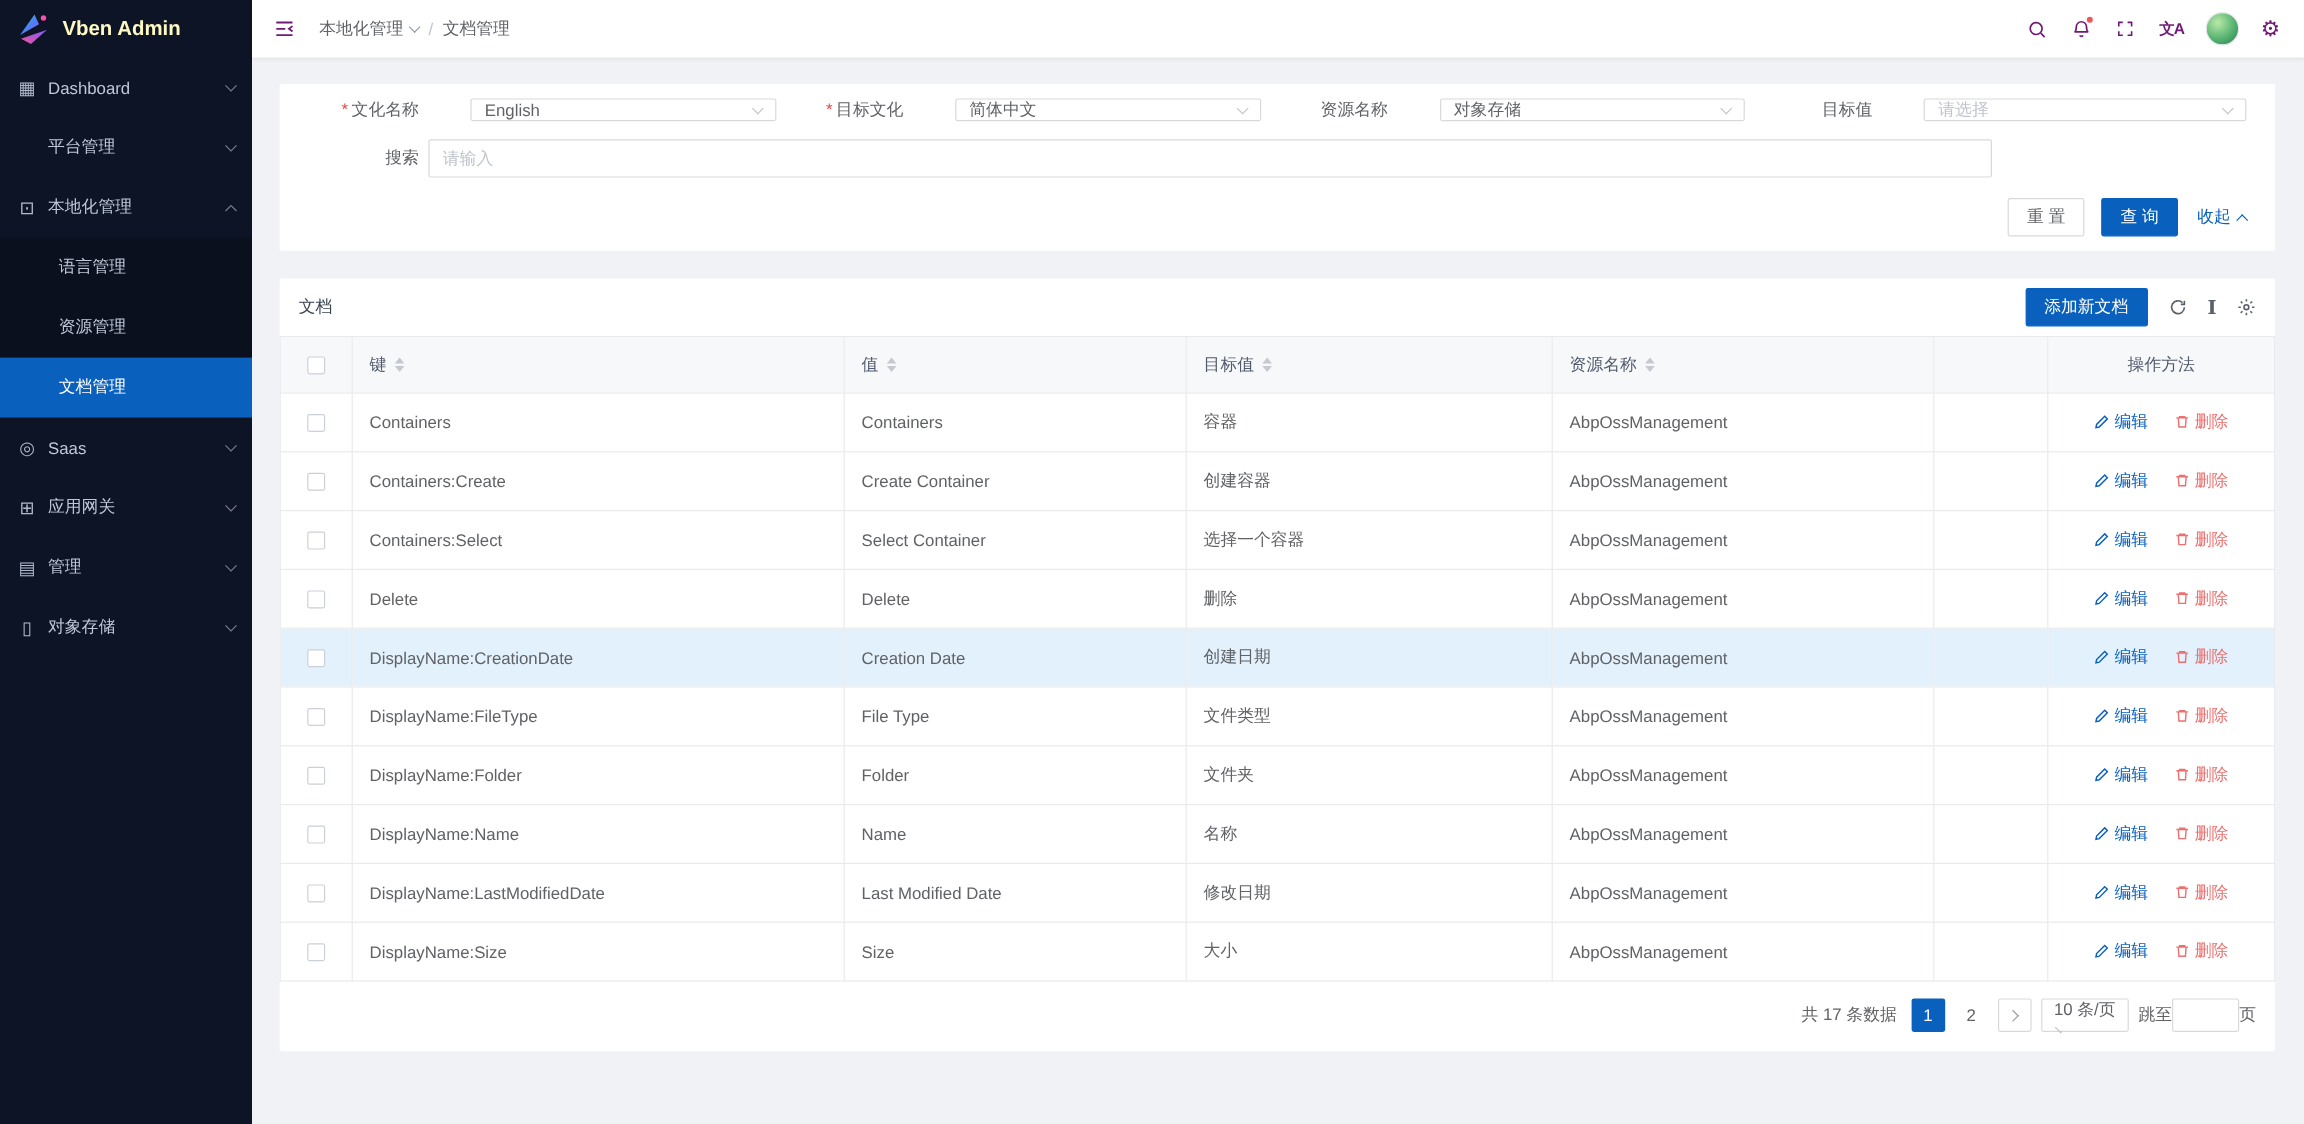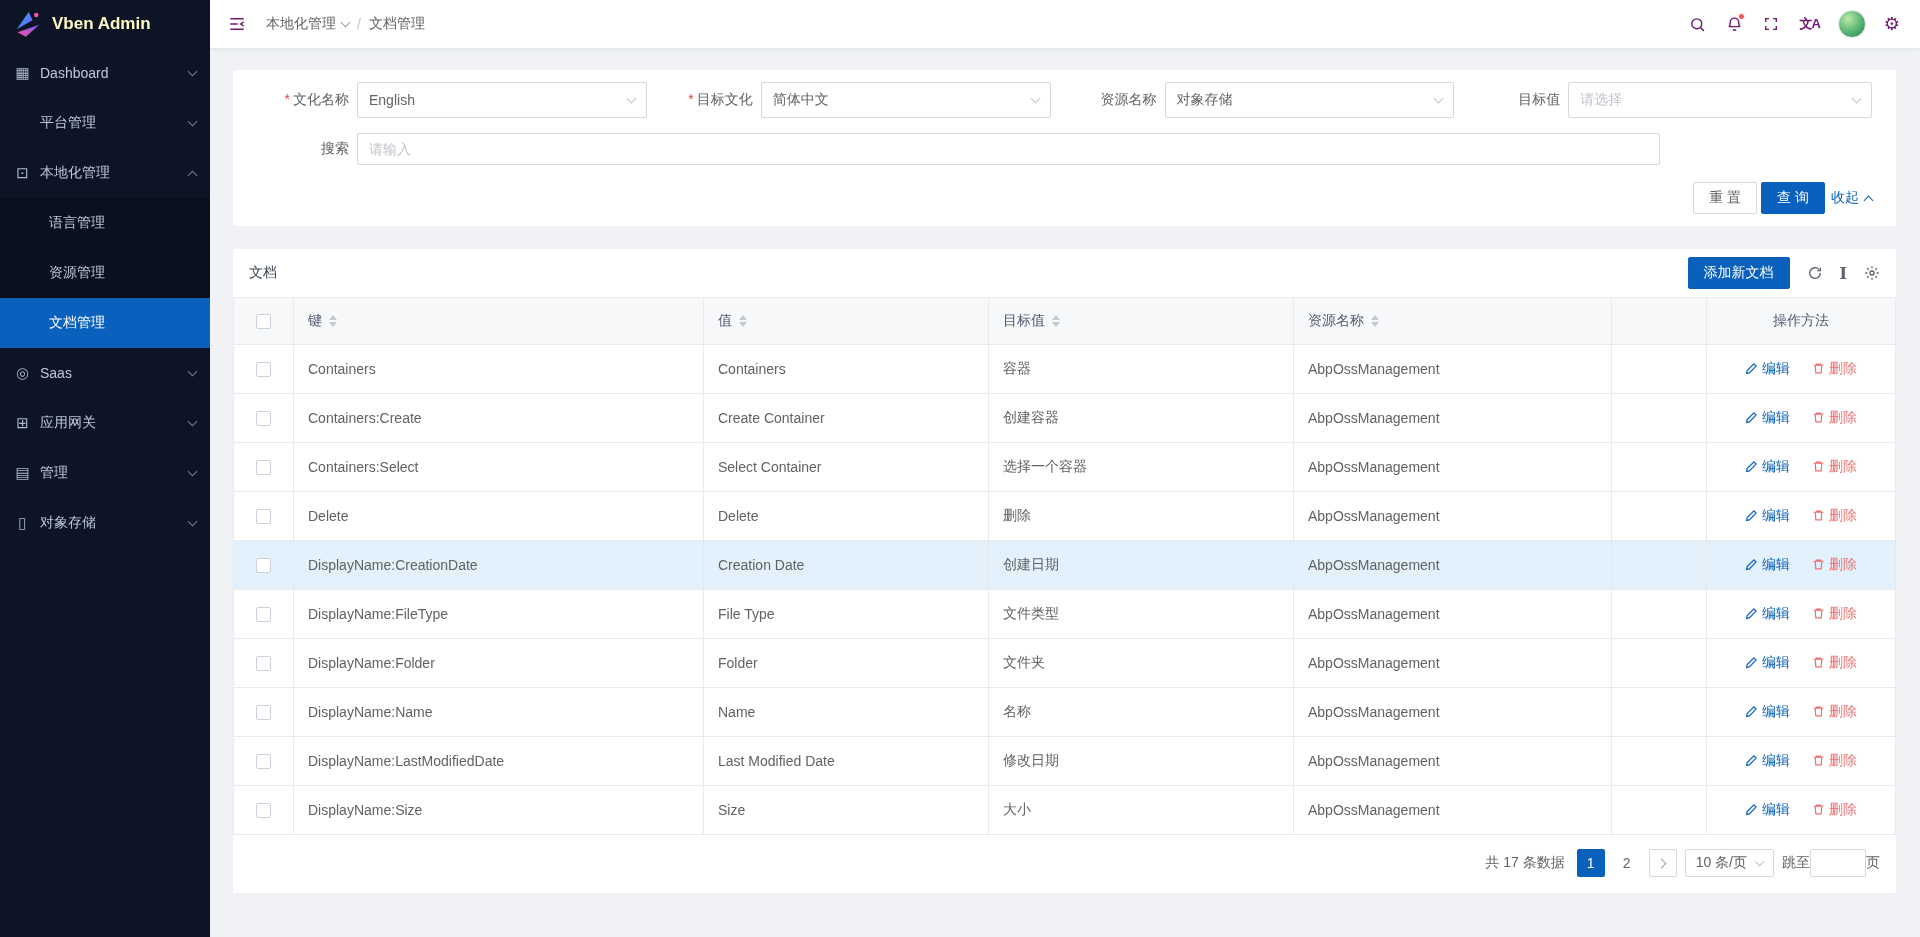--- a/index.html
+++ b/index.html
@@ -43,28 +43,28 @@
   .content { flex: 1; padding: 22px 24px 0 23px; overflow: hidden; }
   .card { background: #fff; border-radius: 2px; }
 
   
   .filter-card { padding: 12px 24px 12px; margin-bottom: 23px; }
   .filter-grid { display: grid; grid-template-columns: repeat(4, 1fr); }
   .filter-field { display: flex; align-items: center; padding-right: 14px; }
   .filter-field:last-child { padding-right: 0; }
   .ff-label { width: 92px; min-width: 92px; text-align: right; margin-right: 8px; color: #606266; white-space: nowrap; }
   .req { color: #e54545; font-style: normal; margin-right: 3px; }
-  .select { flex: 1; height: 36px; border: 1px solid #d9d9d9; border-radius: 2px; background: #fff; display: flex; align-items: center; justify-content: space-between; padding: 0 11px; cursor: pointer; color: #606266; }
+  .select { flex: 1; height: 19px; border: 1px solid #d9d9d9; border-radius: 2px; background: #fff; display: flex; align-items: center; justify-content: space-between; padding: 0 11px; cursor: pointer; color: #606266; margin-left: 35px; }
   .select .caret { border-color: #c0c4cc; }
   .sel-value.placeholder { color: #c0c4cc; }
   .filter-search-row { display: flex; align-items: center; margin-top: 15px; }
   .text-input { height: 32px; border: 1px solid #d9d9d9; border-radius: 2px; padding: 0 11px; font-size: 14px; color: #606266; outline: none; font-family: inherit; }
   .text-input::placeholder { color: #c0c4cc; }
   .search-input { width: 1303px; }
-  .filter-actions { display: flex; justify-content: flex-end; gap: 4px; margin-top: 17px; }
+  .filter-actions { display: flex; justify-content: flex-end; gap: 14px; margin-top: 17px; }
   .btn { height: 32px; padding: 0 15px; border: 1px solid #d9d9d9; background: #fff; color: #606266; border-radius: 2px; font-size: 14px; cursor: pointer; font-family: inherit; white-space: nowrap; }
   .btn.primary { background: var(--primary, #0960bd); border-color: var(--primary, #0960bd); color: #fff; }
   .collapse-link { color: var(--primary, #0960bd); display: inline-flex; align-items: center; gap: 6px; cursor: pointer; margin-left: 2px; }
   .collapse-link .caret { border-color: var(--primary, #0960bd); }
 
   
   .table-card { padding-bottom: 16px; }
   .table-toolbar { display: flex; align-items: center; justify-content: space-between; height: 48px; padding: 0 16px; }
   .table-title { font-size: 14px; color: #3c4450; }
   .toolbar-right { display: flex; align-items: center; gap: 17px; }
@@ -90,21 +90,21 @@
   .action-link svg { display: block; }
 
   
   .pagination { display: flex; justify-content: flex-end; align-items: center; gap: 8px; padding: 14px 16px 0; color: #606266; }
   .pg-total { margin-right: 4px; }
   .pg-pages { display: inline-flex; gap: 8px; }
   .pg-num { min-width: 28px; height: 28px; line-height: 28px; text-align: center; border-radius: 2px; cursor: pointer; }
   .pg-num.active { background: var(--primary, #0960bd); color: #fff; }
   .pg-next { width: 28px; height: 28px; border: 1px solid #d9d9d9; border-radius: 2px; display: inline-flex; align-items: center; justify-content: center; cursor: pointer; }
   .caret-right { width: 7px; height: 7px; border-right: 1.4px solid #9aa0a8; border-bottom: 1.4px solid #9aa0a8; transform: rotate(-45deg); margin-left: -2px; }
-  .pg-size { height: 28px; border: 1px solid #d9d9d9; border-radius: 2px; padding: 0 10px; display: inline-flex; align-items: center; gap: 9px; cursor: pointer; }
+  .pg-size { height: 28px; border: 1px solid #d9d9d9; border-radius: 2px; padding: 0 10px; display: inline-flex; gap: 9px; cursor: pointer; flex-direction: column; }
   .pg-size .caret { border-color: #c0c4cc; }
   .pg-jump { display: inline-flex; align-items: center; gap: 0; }
   .pg-jump-input { width: 56px; height: 28px; border: 1px solid #d9d9d9; border-radius: 2px; outline: none; padding: 0 6px; font-family: inherit; font-size: 14px; }
 </style>
 </head>
 <body>
 
 <div class="app">
 
   <aside class="sidebar">

